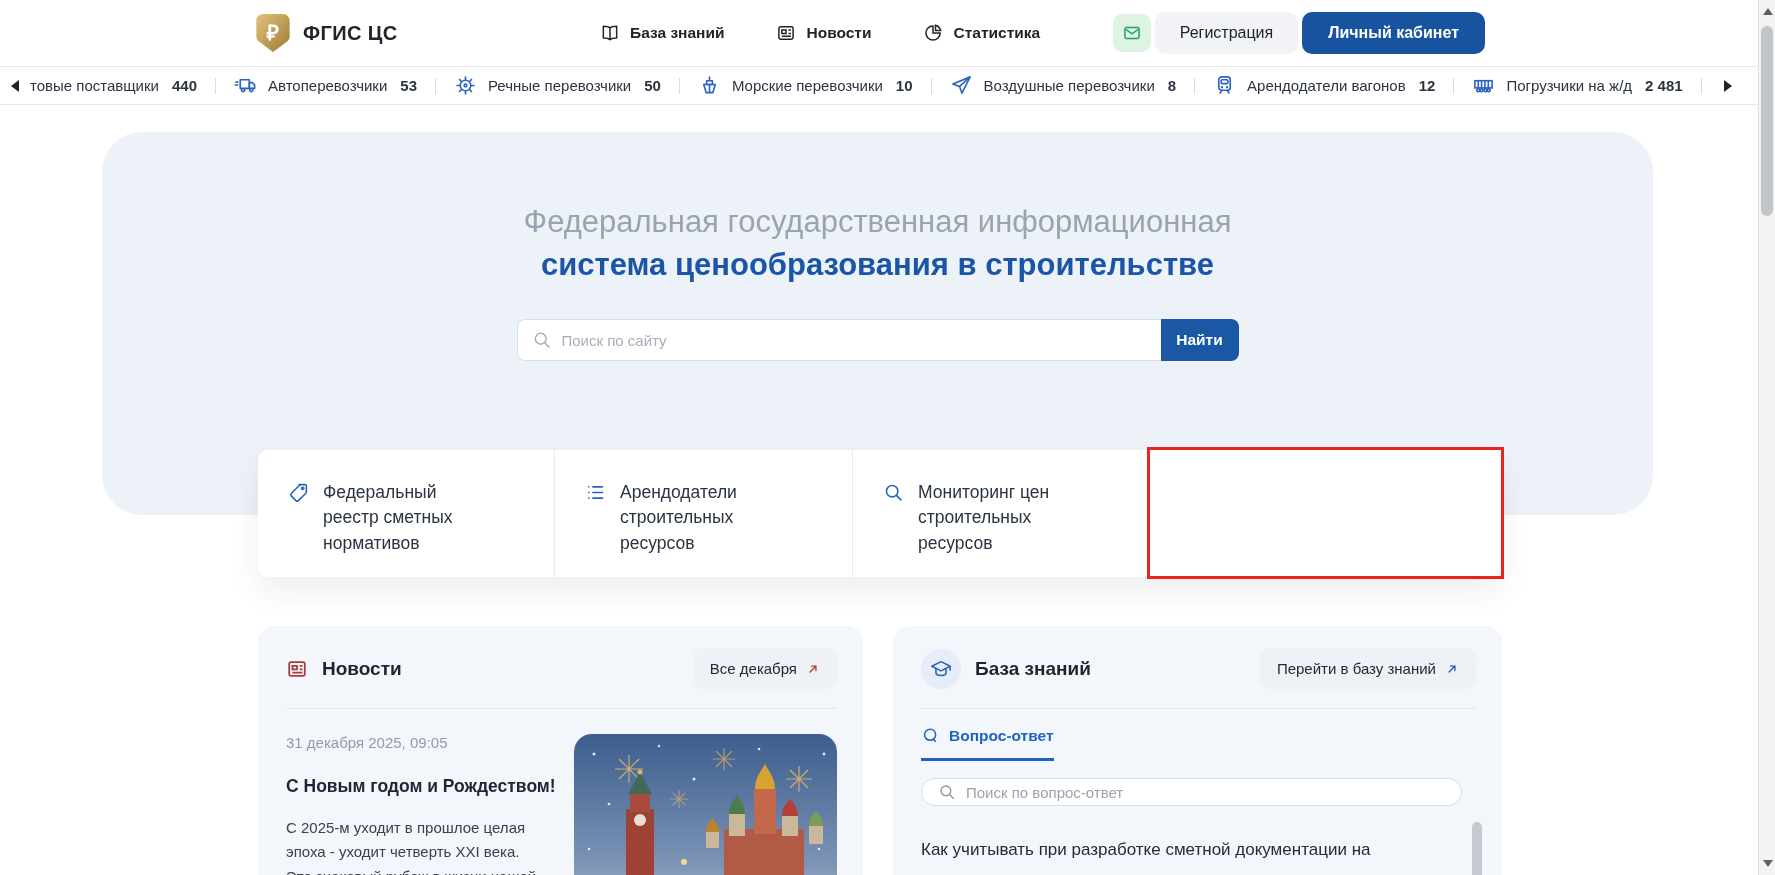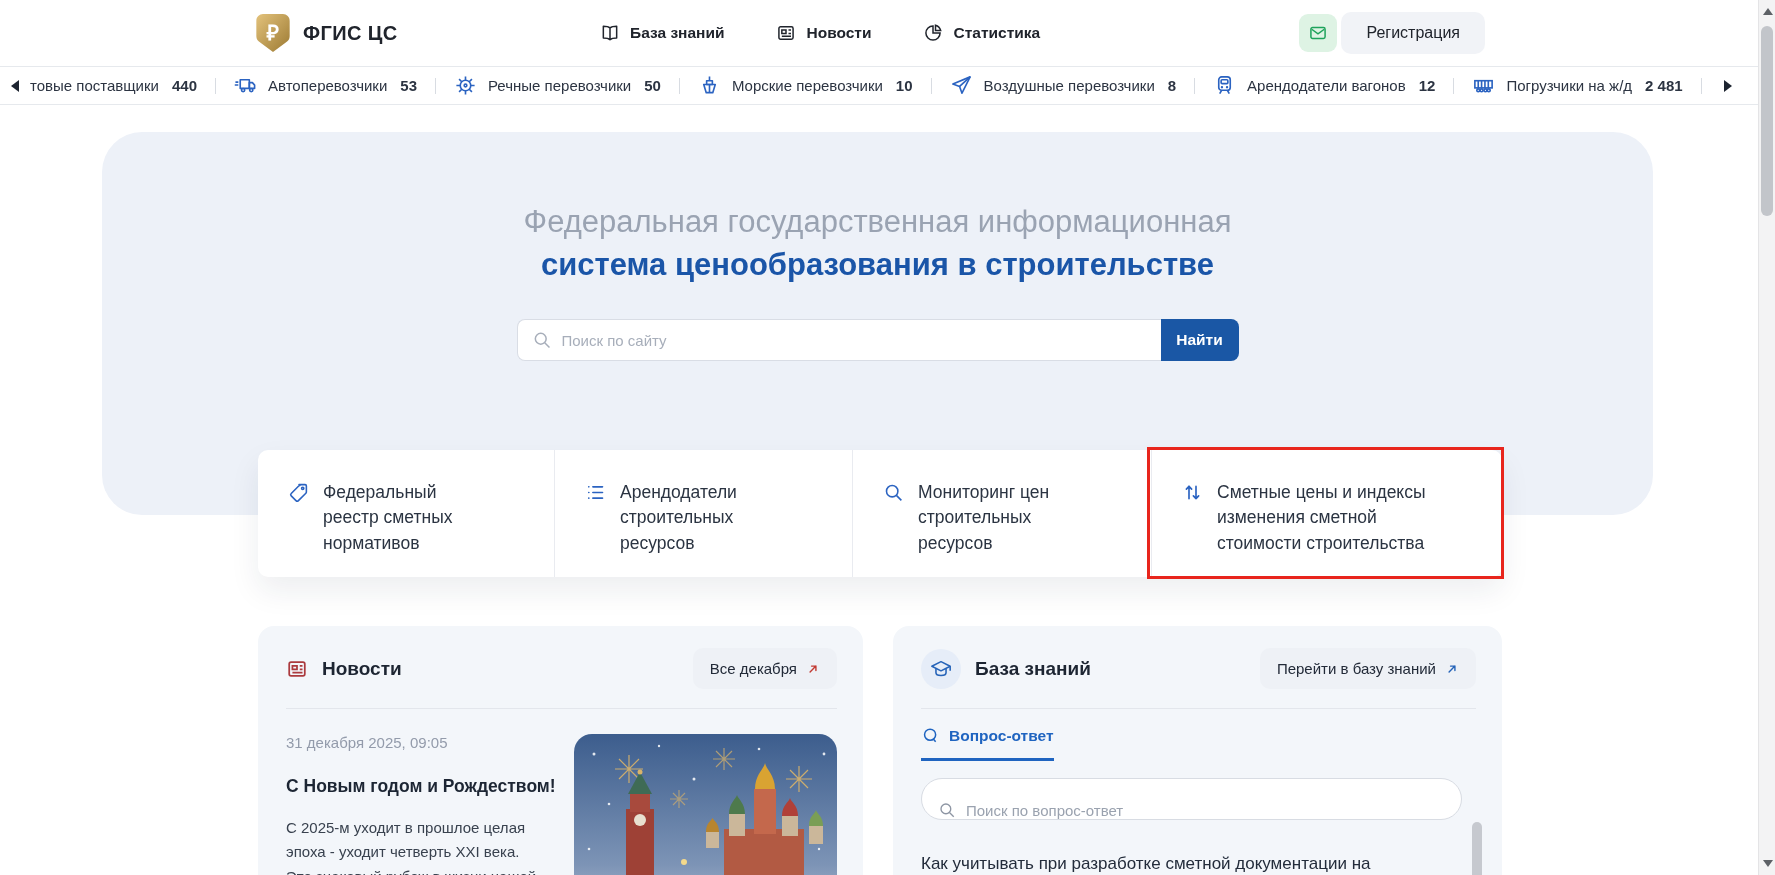--- a/index.html
+++ b/index.html
@@ -64,21 +64,21 @@
   .news-col { width:290px; }
   .news-date { font-size:15px; color:#939bab; }
   .news-title { margin-top:25px; font-size:17.5px; font-weight:700; color:#1d2634; cursor:pointer; }
   .news-text { margin-top:19px; font-size:15px; line-height:1.62; color:#39424f; }
   .news-img { width:263px; height:175px; border-radius:18px; overflow:hidden; flex:0 0 auto; cursor:pointer; }
 
   .kb-tabs { display:flex; gap:34px; padding:17px 28px 0; }
   .kb-tab { display:flex; align-items:center; gap:9px; font-size:15.5px; padding-bottom:13px; cursor:pointer; }
   .kb-tab.active { color:#1f64c0; font-weight:600; border-bottom:3px solid #1f64c0; }
   .kb-tab.idle { color:#3c4552; }
-  .kb-search { margin:17px 40px 0 28px; height:42px; border:1px solid #d8dce3; border-radius:21px; background:#fff; display:flex; align-items:flex-end; padding:0 14px 0 16px; gap:10px; }
+  .kb-search { margin:17px 40px 0 28px; height:28px; border:1px solid #d8dce3; border-radius:21px; background:#fff; display:flex; align-items:center; padding:0 14px 0 16px; gap:10px; }
   .kb-search input { border:none; outline:none; flex:1; font-size:15px; font-family:inherit; color:#2c3442; background:transparent; }
   .kb-search input::placeholder { color:#9aa2af; }
   .kb-q { margin:30px 50px 0 28px; font-size:17px; font-weight:500; line-height:27px; color:#232c3b; cursor:pointer; }
   .kb-scroll { position:absolute; right:20px; top:196px; width:10px; height:108px; border-radius:5px; background:#c6c9cf; cursor:pointer; }
 
   
   .wsb { position:absolute; right:0; top:0; width:17px; height:875px; background:#f3f3f4; border-left:1px solid #e4e4e6; z-index:20; }
   .wsb-thumb { position:absolute; left:2px; top:26px; width:12px; height:190px; background:#c2c5ca; border-radius:6px; }
   .wsb-up { position:absolute; left:4px; top:8px; width:0; height:0; border-left:5px solid transparent; border-right:5px solid transparent; border-bottom:7px solid #5d6166; }
   .wsb-dn { position:absolute; left:4px; bottom:8px; width:0; height:0; border-left:5px solid transparent; border-right:5px solid transparent; border-top:7px solid #5d6166; }
@@ -137,20 +137,23 @@
       <span>
         <svg width="20" height="20" viewBox="0 0 24 24" fill="none" stroke="#1ea35b" stroke-width="1.8">
             <rect x="3.5" y="5.5" width="17" height="13" rx="2"></rect>
             <path d="M4.5 7.5l7.5 5.5 7.5-5.5"></path>
           </svg>
       </span>
     </div>
     <div class="reg-btn">
       <span>Регистрация</span>
     </div>
+    <div class="lk-btn">
+      <span>Личный кабинет</span>
+    </div>
   </div>
 </div>
 
 <div class="ticker">
   <div class="t-item">
     <span class="t-label">товые поставщики</span>
     <span class="t-count">440</span>
   </div>
   <div class="t-sep"></div>
 
@@ -287,29 +290,20 @@
     <span class="txt">Арендодатели строительных ресурсов</span>
   </div>
   <div class="card c3">
     <span class="ic">
       <svg width="21" height="21" viewBox="0 0 24 24" fill="none" stroke="#2b63c1" stroke-width="1.8">
           <circle cx="10.5" cy="10.5" r="6.5"></circle>
           <path d="M15.3 15.3L21 21"></path>
         </svg>
     </span>
     <span class="txt">Мониторинг цен строительных ресурсов</span>
-  </div>
-  <div class="card c4">
-    <span class="ic">
-      <svg width="21" height="21" viewBox="0 0 24 24" fill="none" stroke="#2b63c1" stroke-width="1.9" stroke-linecap="round" stroke-linejoin="round">
-          <path d="M8 19V5M8 5L5 8.2M8 5l3 3.2"></path>
-          <path d="M16 5v14M16 19l-3-3.2M16 19l3-3.2"></path>
-        </svg>
-    </span>
-    <span class="txt">Сметные цены и индексы изменения сметной стоимости строительства</span>
   </div>
 </div>
 <div class="red-box"></div>
 
 <div class="panel panel-news">
   <div class="p-head">
     <span>
       <svg width="22" height="22" viewBox="0 0 24 24" fill="none" stroke="#ab3a3e" stroke-width="1.9">
           <rect x="3.5" y="4.5" width="17" height="15" rx="2"></rect>
           <path d="M7 8.5h5v4H7zM15 8.5h3M15 12.5h3M7 16h11"></path>

